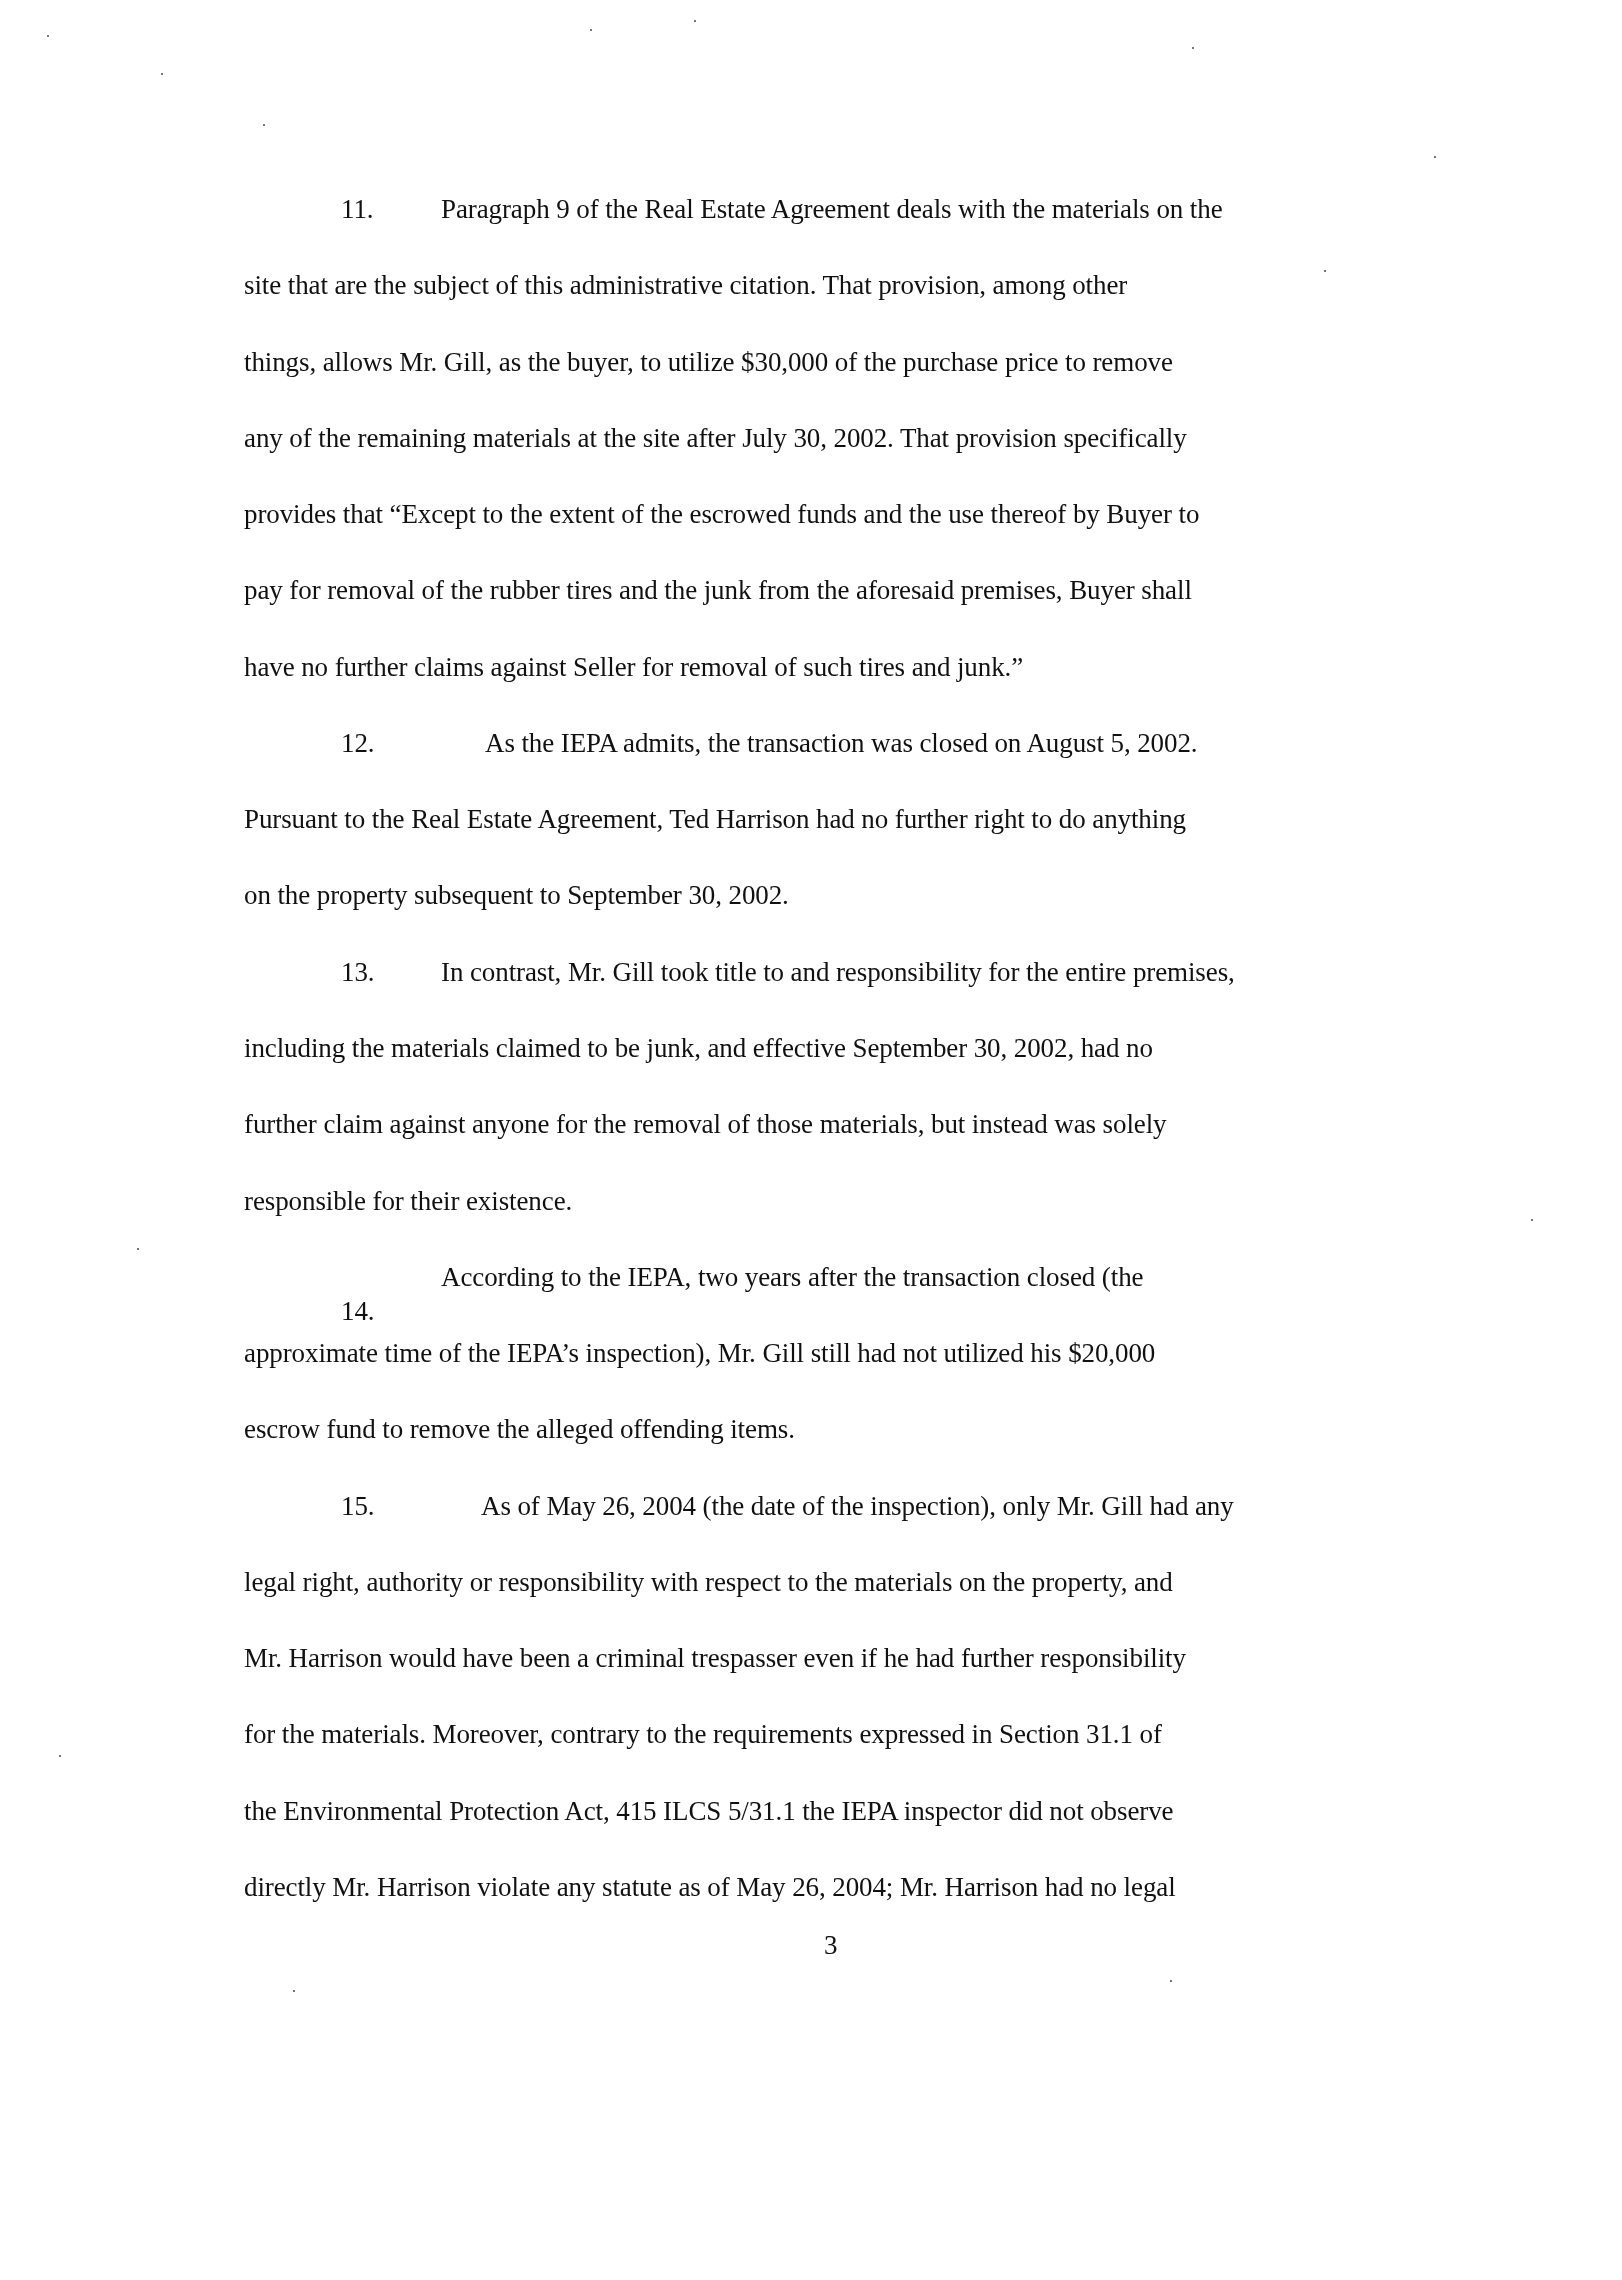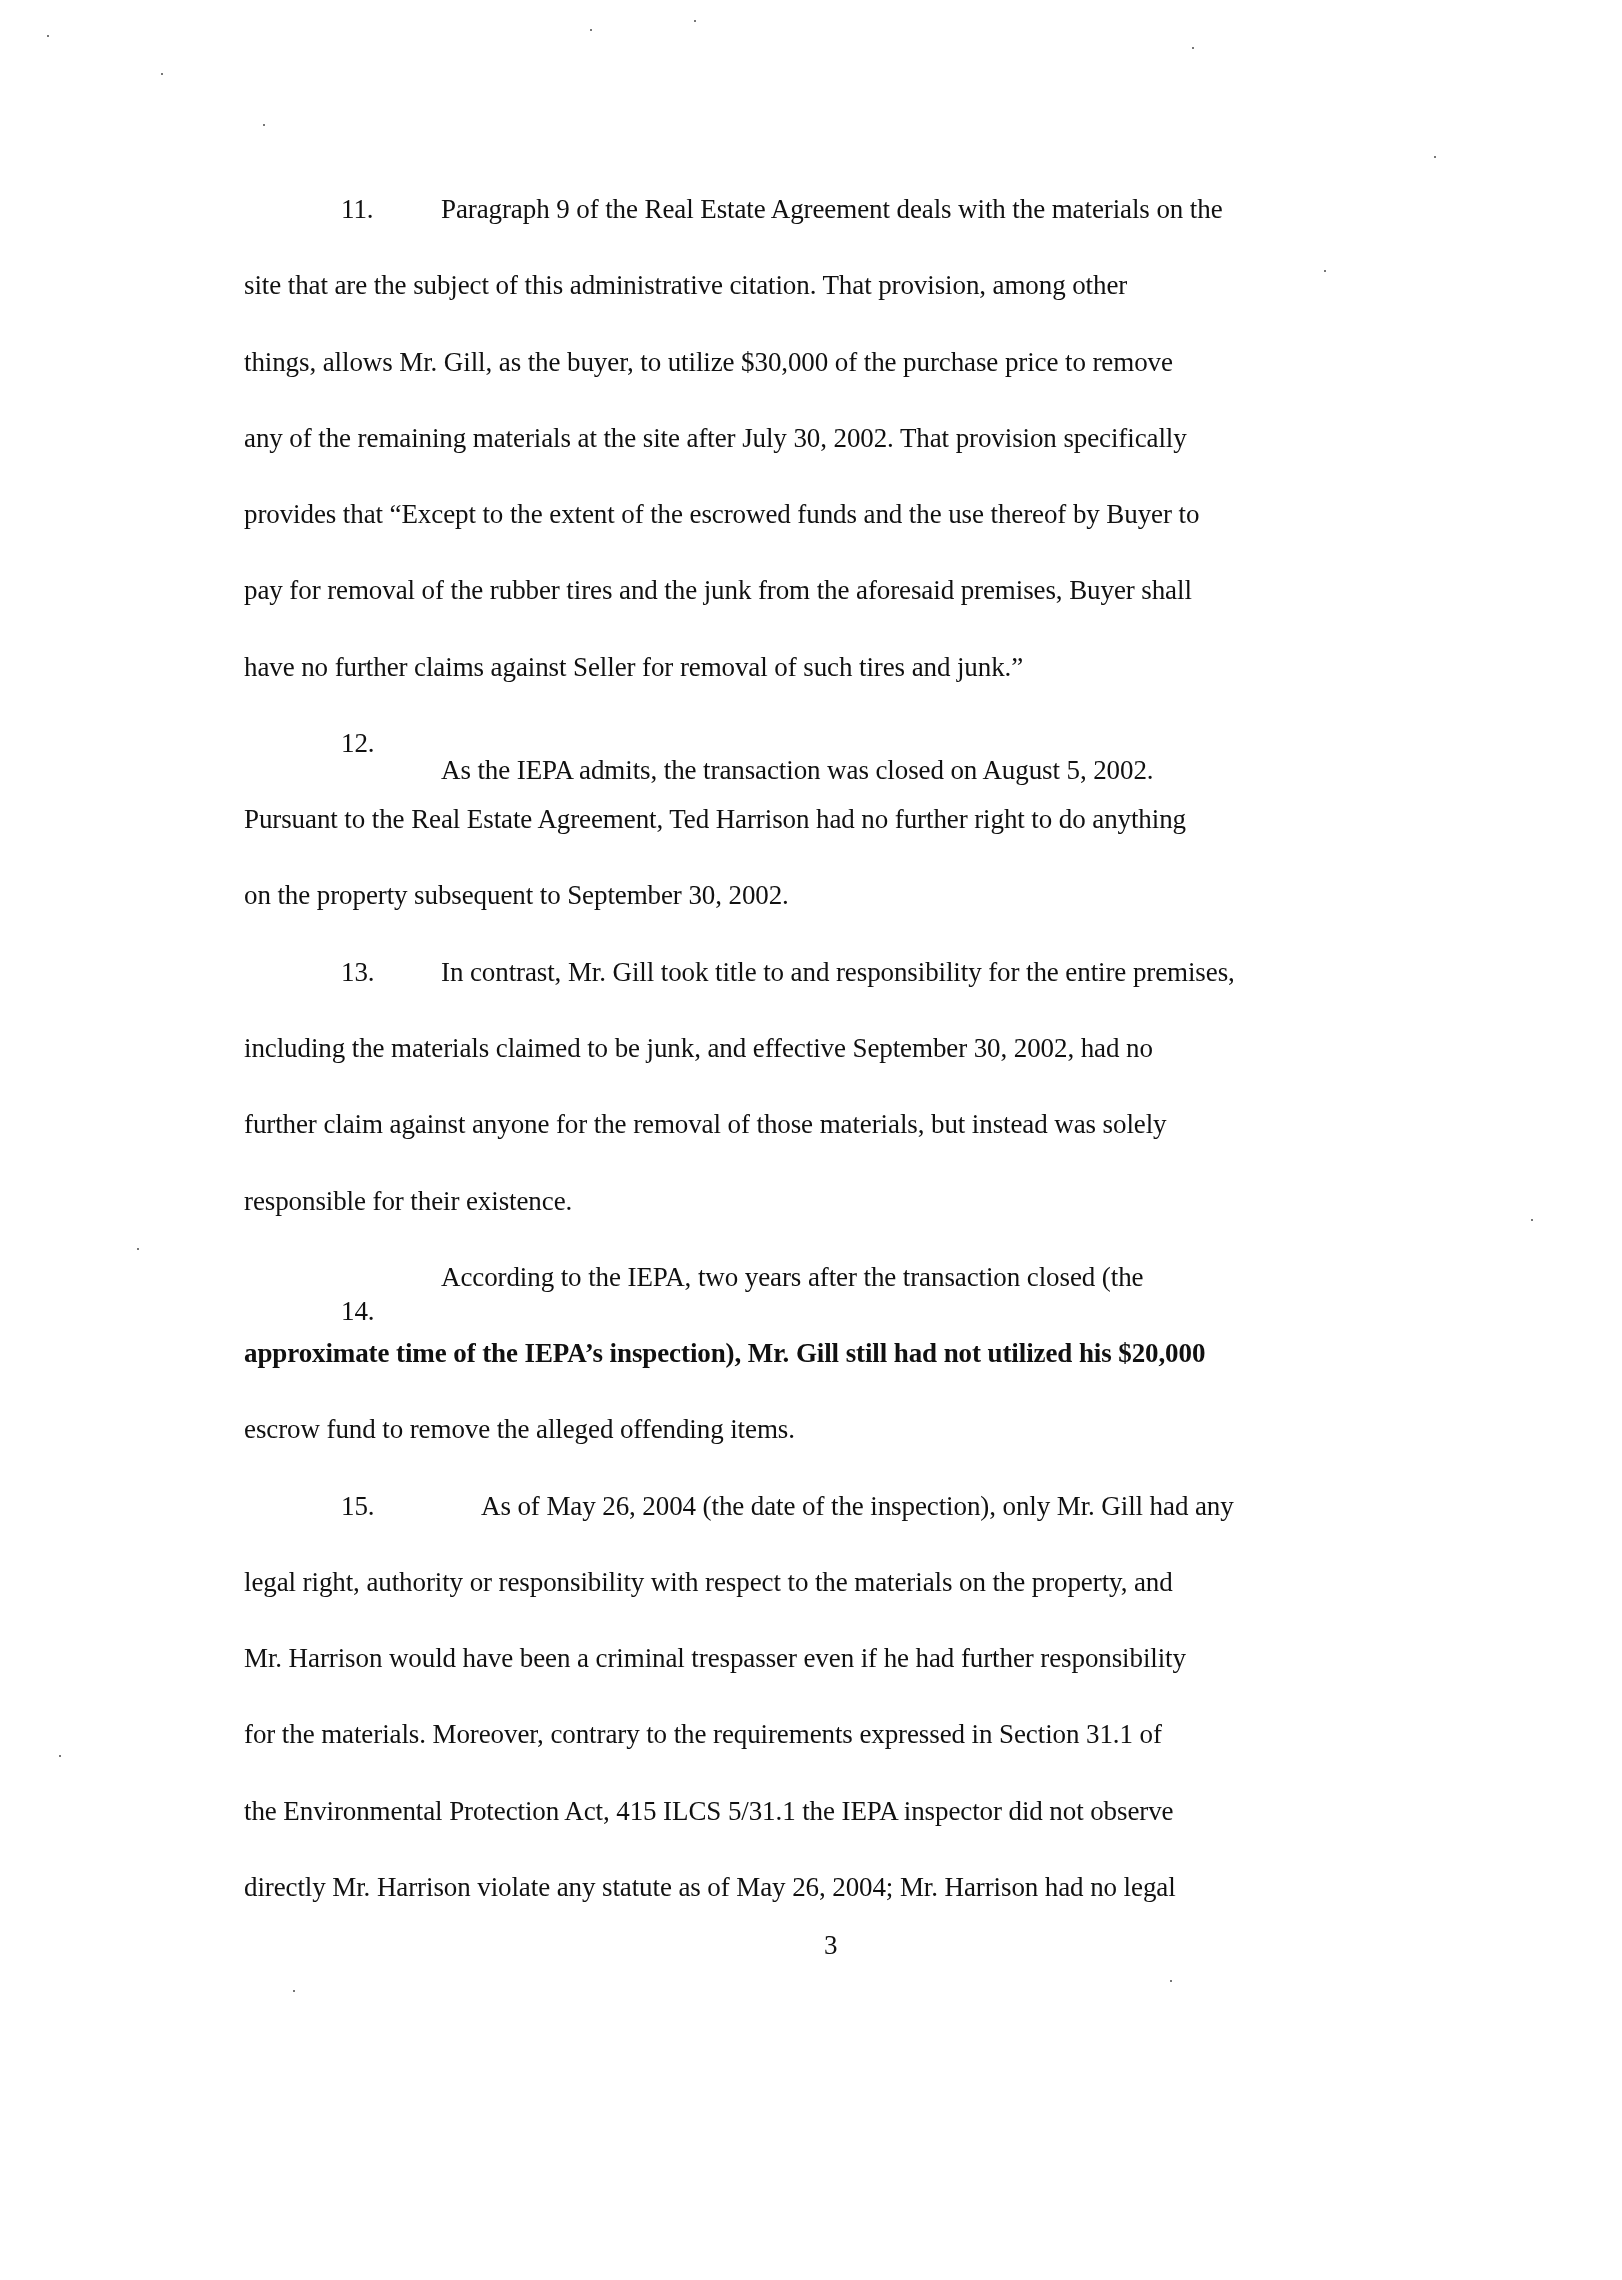--- a/index.html
+++ b/index.html
@@ -35,31 +35,31 @@
   <div id="text-layer">
       <div class="line num" style="top: 193px;">11.</div>
       <div class="line first" style="top: 193px;">Paragraph 9 of the Real Estate Agreement deals with the materials on the</div>
       <div class="line" style="top: 269px;">site that are the subject of this administrative citation.  That provision, among other</div>
       <div class="line" style="top: 346px;">things, allows Mr. Gill, as the buyer, to utilize $30,000 of the purchase price to remove</div>
       <div class="line" style="top: 422px;">any of the remaining materials at the site after July 30, 2002.  That provision specifically</div>
       <div class="line" style="top: 498px;">provides that “Except to the extent of the escrowed funds and the use thereof by Buyer to</div>
       <div class="line" style="top: 574px;">pay for removal of the rubber tires and the junk from the aforesaid premises, Buyer shall</div>
       <div class="line" style="top: 651px;">have no further claims against Seller for removal of such tires and junk.”</div>
       <div class="line num" style="top: 727px;">12.</div>
-      <div class="line first" style="top: 754px;">As the IEPA admits, the transaction was closed on August 5, 2002.</div>
+      <div class="line first" style="top: 727px; margin-left: 44px;">As the IEPA admits, the transaction was closed on August 5, 2002.</div>
       <div class="line" style="top: 803px;">Pursuant to the Real Estate Agreement, Ted Harrison had no further right to do anything</div>
       <div class="line" style="top: 879px;">on the property subsequent to September 30, 2002.</div>
       <div class="line num" style="top: 956px;">13.</div>
       <div class="line first" style="top: 956px;">In contrast, Mr. Gill took title to and responsibility for the entire premises,</div>
       <div class="line" style="top: 1032px;">including the materials claimed to be junk, and effective September 30, 2002, had no</div>
       <div class="line" style="top: 1108px;">further claim against anyone for the removal of those materials, but instead was solely</div>
       <div class="line" style="top: 1185px;">responsible for their existence.</div>
       <div class="line num" style="top: 1295px;">14.</div>
       <div class="line first" style="top: 1261px;">According to the IEPA, two years after the transaction closed (the</div>
-      <div class="line" style="top: 1337px; font-weight: bold;">approximate time of the IEPA’s inspection), Mr. Gill still had not utilized his $20,000</div>
+      <div class="line" style="top: 1337px;">approximate time of the IEPA’s inspection), Mr. Gill still had not utilized his $20,000</div>
       <div class="line" style="top: 1413px;">escrow fund to remove the alleged offending items.</div>
       <div class="line num" style="top: 1490px;">15.</div>
       <div class="line first" style="top: 1490px; margin-left: 40px;">As of May 26, 2004 (the date of the inspection), only Mr. Gill had any</div>
       <div class="line" style="top: 1566px;">legal right, authority or responsibility with respect to the materials on the property, and</div>
       <div class="line" style="top: 1642px;">Mr. Harrison would have been a criminal trespasser even if he had further responsibility</div>
       <div class="line" style="top: 1718px;">for the materials.  Moreover, contrary to the requirements expressed in Section 31.1 of</div>
       <div class="line" style="top: 1795px;">the Environmental Protection Act, 415 ILCS 5/31.1 the IEPA inspector did not observe</div>
       <div class="line" style="top: 1871px;">directly Mr. Harrison violate any statute as of May 26, 2004; Mr. Harrison had no legal</div>
     </div>
   <div class="pagenum">3</div>

